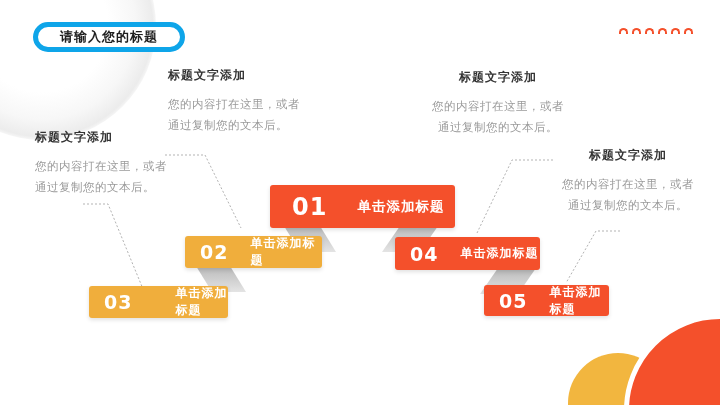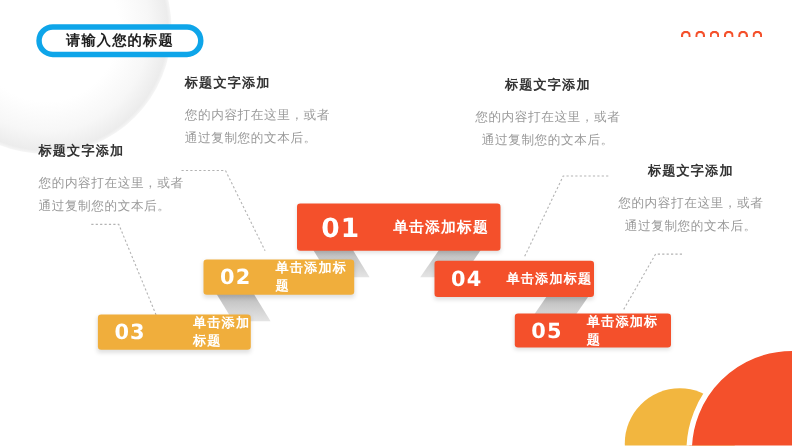--- a/index.html
+++ b/index.html
@@ -60,21 +60,21 @@
   .banner .num{font-weight:bold;letter-spacing:1px;}
   .banner .lbl{font-weight:bold;letter-spacing:1px;}
   .banner.orange{background:#F4502B;}
   .banner.gold{background:#F0AE3C;}
   .bn1{left:270px;top:185px;width:185px;height:43px;}
   .bn1 .num{font-size:24px;margin-left:22px;}
   .bn1 .lbl{font-size:13.5px;margin-left:30px;}
   .bn2{left:185px;top:236px;width:137px;height:32px;}
   .bn3{left:89px;top:286px;width:139px;height:32px;gap:21px;}
   .bn4{left:395px;top:237px;width:145px;height:33px;}
-  .bn5{left:468px;top:285px;width:142px;height:31px;}
+  .bn5{left:484px;top:285px;width:125px;height:31px;}
   .banner.sm .num{font-size:19px;margin-left:15px;}
   .banner.sm .lbl{font-size:12px;margin-left:22px;}
 </style>
 </head>
 <body>
 
 <div class="abs circle-topleft"></div>
 <div class="abs circle-yellow-br"></div>
 <div class="abs circle-orange-br"></div>
 

